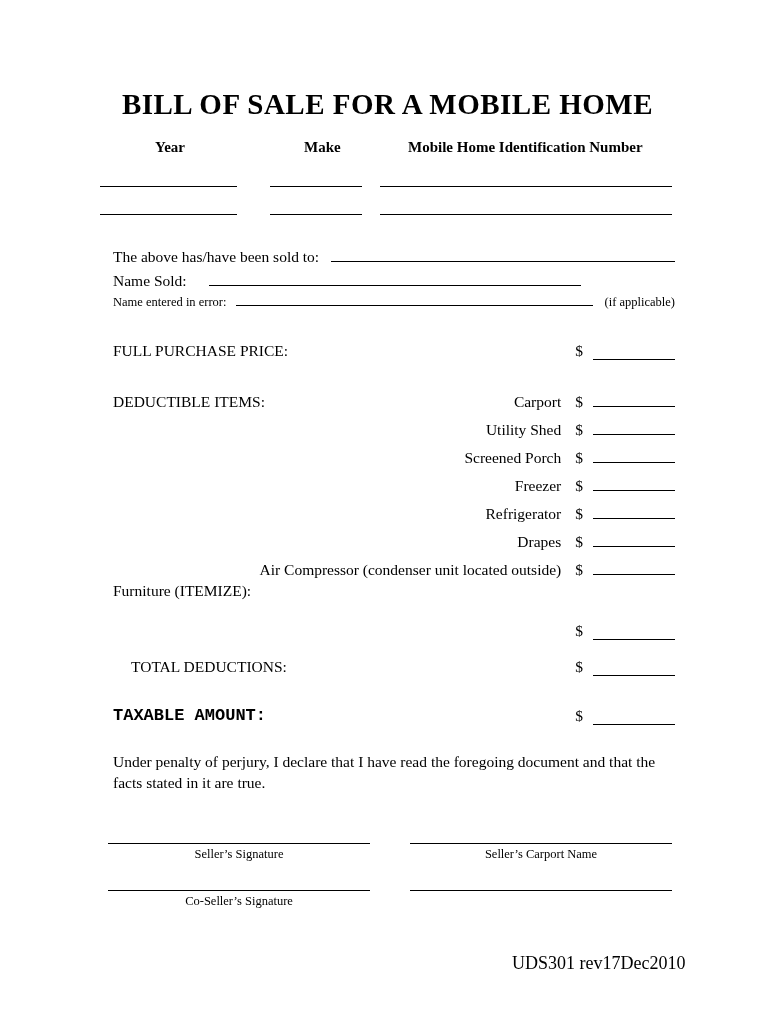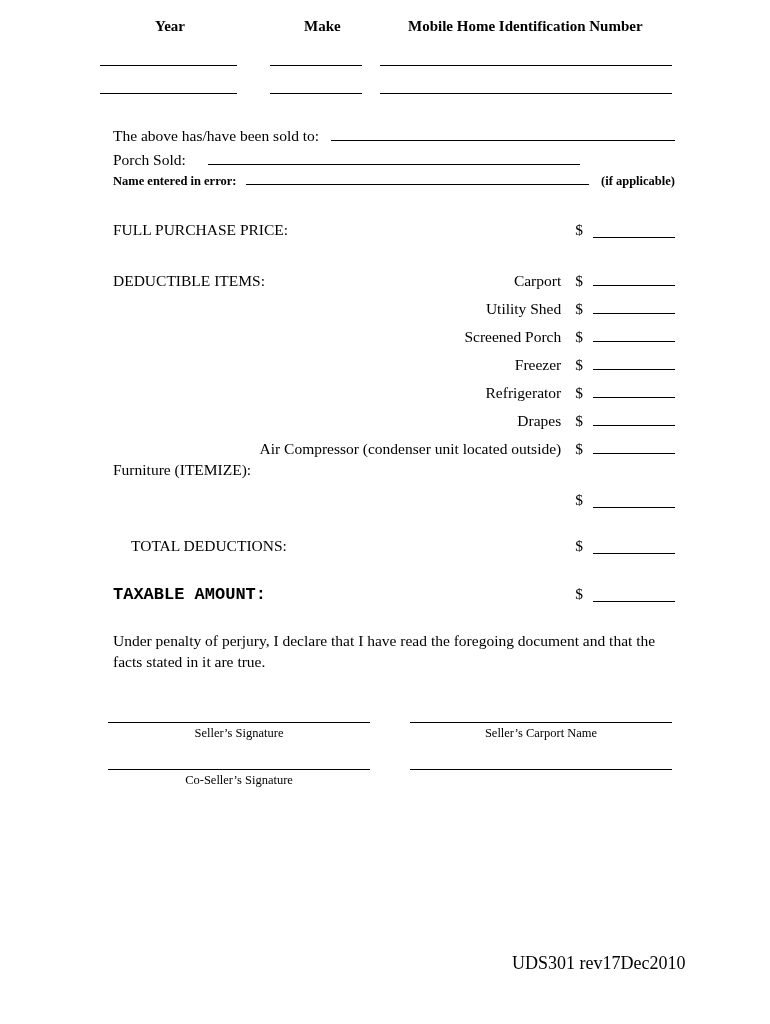--- a/index.html
+++ b/index.html
@@ -36,24 +36,24 @@
   .l-make { left: 170px; width: 92px; }
   .l-id   { left: 280px; width: 292px; }
 
   .indent { margin-left: 13px; width: 562px; }
   .body-text { font-size: 15.5px; }
 
   .soldto-row { display: flex; align-items: baseline; margin-top: 30px; }
   .soldto-row .fill { flex: 1; border-bottom: 1px solid #000; margin-left: 12px; height: 16px; }
   .datesold-row { display: flex; align-items: baseline; margin-top: 3px; }
   .datesold-row .fill { width: 372px; border-bottom: 1px solid #000; margin-left: 22px; height: 16px; }
-  .nameerr-row { display: flex; align-items: baseline; margin-top: 2px; font-size: 12.5px; font-weight: bold; }
+  .nameerr-row { display: flex; align-items: baseline; margin-top: 2px; font-size: 12.5px; font-weight: normal; }
   .nameerr-row .fill { flex: 1; border-bottom: 1px solid #000; margin-left: 10px; margin-right: 12px; height: 13px; }
 
-  .money-row { display: flex; align-items: flex-start; }
+  .money-row { display: flex; align-items: flex-end; }
   .money-row .grow { flex: 1; }
   .dollar { font-size: 15.5px; margin-right: 10px; }
   .mline { width: 82px; border-bottom: 1px solid #000; height: 16px; }
 
   .fpp-row { margin-top: 32px; }
   .ded-block { margin-top: 30px; }
   .ded-row { display: flex; align-items: baseline; height: 28px; }
   .ded-left { white-space: nowrap; font-size: 15.5px; }
   .ded-label { flex: 1; text-align: right; padding-right: 14px; font-size: 15.5px; }
   .furniture-row { height: 22px; margin-top: -4px; font-size: 15.5px; }
@@ -76,20 +76,21 @@
     top: 953px;
     font-size: 18px;
   }
 </style>
 </head>
 <body>
 
 <div class="page">
   <div class="content">
 
+    <div class="title">BILL OF SALE FOR A MOBILE HOME</div>
 
     <div class="header-row">
       <span class="hdr-year">Year</span>
       <span class="hdr-make">Make</span>
       <span class="hdr-id">Mobile Home Identification Number</span>
     </div>
 
     <div class="lines-row">
       <span class="blank l-year"></span>
       <span class="blank l-make"></span>
@@ -100,21 +101,21 @@
       <span class="blank l-make"></span>
       <span class="blank l-id"></span>
     </div>
 
     <div class="indent">
       <div class="soldto-row body-text">
         <span>The above has/have been sold to:</span>
         <span class="fill"></span>
       </div>
       <div class="datesold-row body-text">
-        <span>Porch Sold:</span>
+        <span>Name Sold:</span>
         <span class="fill"></span>
       </div>
       <div class="nameerr-row">
         <span>Name entered in error:</span>
         <span class="fill"></span>
         <span>(if applicable)</span>
       </div>
 
       <div class="money-row fpp-row">
         <span class="body-text">FULL PURCHASE PRICE:</span>

